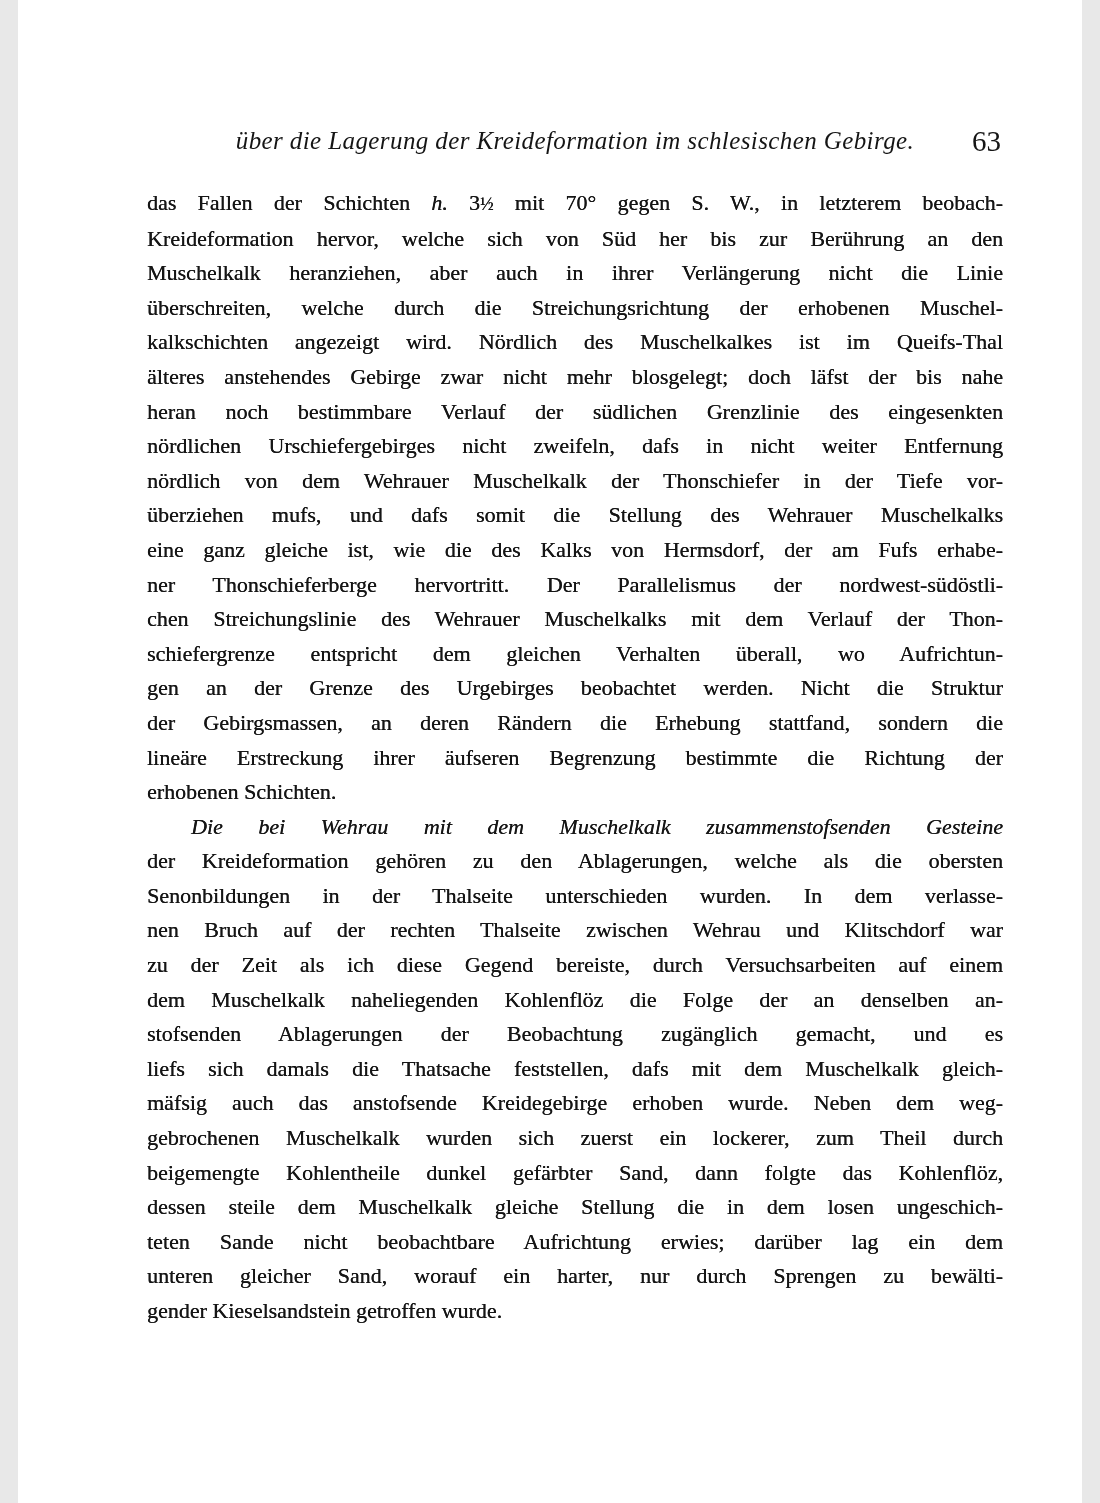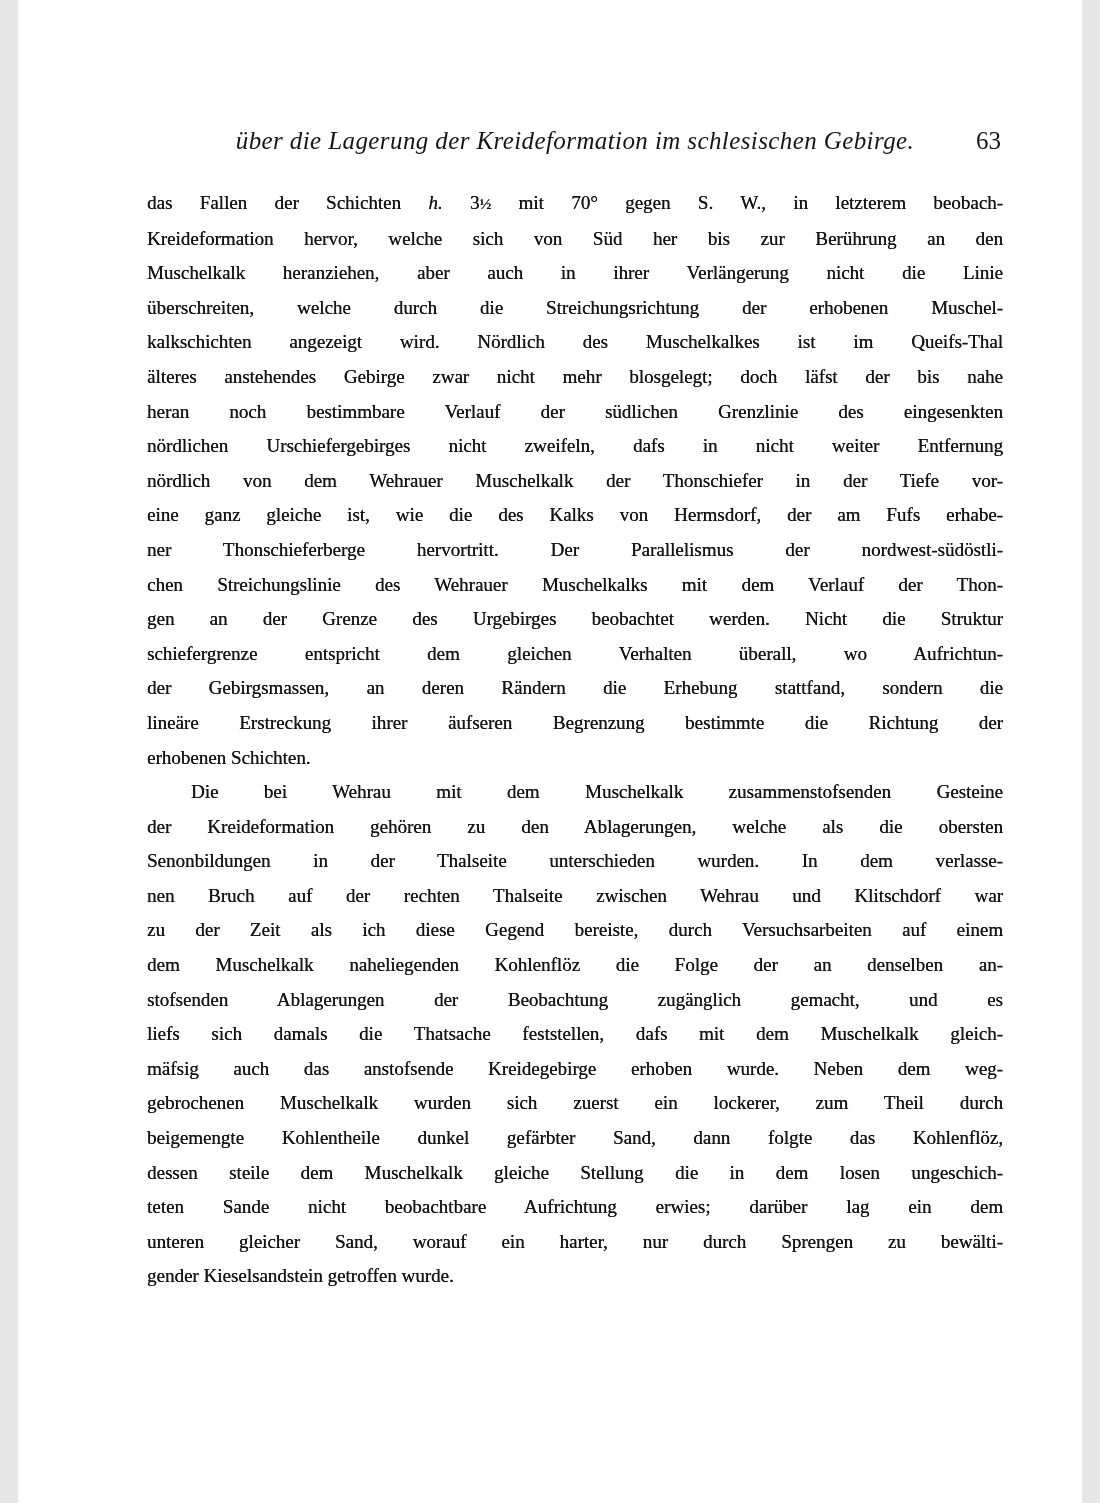--- a/index.html
+++ b/index.html
@@ -25,36 +25,36 @@
     line-height:30px;
   }
   .running-title {
     font-style:italic;
     letter-spacing:0.4px;
   }
   .page-number {
     position:absolute;
     right:2px; top:0;
     font-style:normal;
-    font-size:25px;
+    font-size:29px;
   }
   .page-body {
     margin-top:24px;
-    font-size:19px;
+    font-size:22px;
     line-height:34.6px;
     text-shadow:0.2px 0 0 currentColor;
   }
   .para { margin:0; }
   .line {
     text-align:justify;
     text-align-last:justify;
     white-space:normal;
   }
   .line.last { text-align-last:left;font-family:Liberation Serif, serif; }
-  .line.indent { padding-left:44px; }
+  .line.indent { padding-left:44px;font-style:italic; }
   .seg-i { font-style:italic; }
   .seg-sp { letter-spacing:0.18em; }
   .seg-frac { font-size:0.82em; }
 </style>
 </head>
 <body>
 
 <div class="page">
   <div class="content">
     <header class="running-header">
@@ -65,25 +65,26 @@
         <div class="para">
           <div class="line"><span>das Fallen der Schichten </span><span class="seg-i">h.</span><span> 3</span><span class="seg-frac">½</span><span> mit 70° gegen S. W., in letzterem beobach-</span></div>
           <div class="line">Kreideformation hervor, welche sich von Süd her bis zur Berührung an den</div>
           <div class="line">Muschelkalk heranziehen, aber auch in ihrer Verlängerung nicht die Linie</div>
           <div class="line">überschreiten, welche durch die Streichungsrichtung der erhobenen Muschel-</div>
           <div class="line">kalkschichten angezeigt wird. Nördlich des Muschelkalkes ist im Queifs-Thal</div>
           <div class="line">älteres anstehendes Gebirge zwar nicht mehr blosgelegt; doch läfst der bis nahe</div>
           <div class="line">heran noch bestimmbare Verlauf der südlichen Grenzlinie des eingesenkten</div>
           <div class="line">nördlichen Urschiefergebirges nicht zweifeln, dafs in nicht weiter Entfernung</div>
           <div class="line">nördlich von dem Wehrauer Muschelkalk der Thonschiefer in der Tiefe vor-</div>
+          <div class="line">überziehen mufs, und dafs somit die Stellung des Wehrauer Muschelkalks</div>
           <div class="line">eine ganz gleiche ist, wie die des Kalks von Hermsdorf, der am Fufs erhabe-</div>
           <div class="line">ner Thonschieferberge hervortritt. Der Parallelismus der nordwest-südöstli-</div>
           <div class="line">chen Streichungslinie des Wehrauer Muschelkalks mit dem Verlauf der Thon-</div>
+          <div class="line">schiefergrenze entspricht dem gleichen Verhalten überall, wo Aufrichtun-</div>
           <div class="line">gen an der Grenze des Urgebirges beobachtet werden. Nicht die Struktur</div>
-          <div class="line">schiefergrenze entspricht dem gleichen Verhalten überall, wo Aufrichtun-</div>
           <div class="line">der Gebirgsmassen, an deren Rändern die Erhebung stattfand, sondern die</div>
           <div class="line">lineäre Erstreckung ihrer äufseren Begrenzung bestimmte die Richtung der</div>
           <div class="line last">erhobenen Schichten.</div>
         </div>
         <div class="para">
           <div class="line indent">Die bei Wehrau mit dem Muschelkalk zusammenstofsenden Gesteine</div>
           <div class="line">der Kreideformation gehören zu den Ablagerungen, welche als die obersten</div>
           <div class="line">Senonbildungen in der Thalseite unterschieden wurden. In dem verlasse-</div>
           <div class="line">nen Bruch auf der rechten Thalseite zwischen Wehrau und Klitschdorf war</div>
           <div class="line">zu der Zeit als ich diese Gegend bereiste, durch Versuchsarbeiten auf einem</div>

